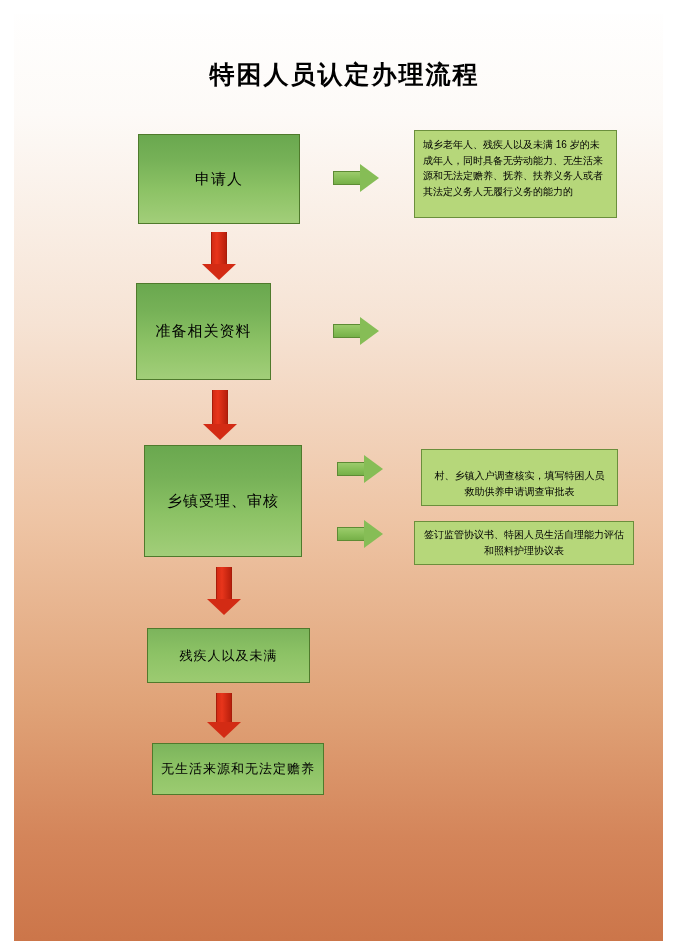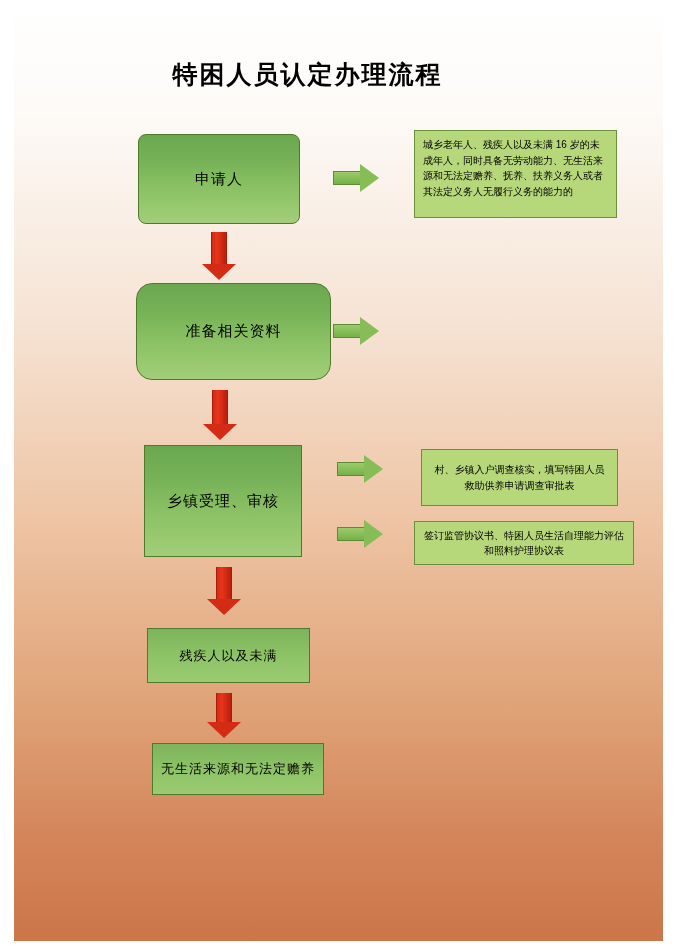--- a/index.html
+++ b/index.html
@@ -46,20 +46,21 @@
     position: absolute;
     left: 0;
     top: 58px;
     width: 615px;
     text-align: center;
     font-family: "Liberation Serif", serif;
     font-weight: bold;
     font-size: 25px;
     letter-spacing: 2px;
     color: #000000;
+    padding-left: 37px;
   }
 
   .node {
     position: absolute;
     box-sizing: border-box;
     border: 1px solid #4f7a2c;
     display: flex;
     align-items: center;
     justify-content: center;
     text-align: center;
@@ -84,21 +85,21 @@
     background: #b6d77a;
     color: #000000;
     font-family: "Liberation Sans", sans-serif;
     font-size: 10px;
     line-height: 1.55;
     padding: 6px 8px;
   }
   .note.center {
     text-align: center;
     display: flex;
-    align-items: center;
+    align-items: flex-end;
     justify-content: center;
   }
 
   
   .arrow-down {
     position: absolute;
     width: 34px;
   }
   .arrow-down .shaft {
     position: absolute;
@@ -150,39 +151,39 @@
 </style>
 </head>
 <body>
 
 <div id="page">
   <div class="side-mask-l"></div>
   <div class="side-mask-r"></div>
 
   <div class="title">特困人员认定办理流程</div>
 
-  <div class="node node-main" style="left:138px; top:134px; width:162px; height:90px;border-radius:8px;">
+  <div class="node node-main" style="left:138px; top:134px; width:162px; height:90px;">
     <span>申请人</span>
   </div>
 
   <div class="arrow-right" style="left:333px; top:164px;">
     <div class="r-shaft"></div>
     <div class="r-head"></div>
   </div>
 
   <div class="note" style="left:414px; top:130px; width:203px; height:88px;">
     <span>城乡老年人、残疾人以及未满 16 岁的未成年人，同时具备无劳动能力、无生活来源和无法定赡养、抚养、扶养义务人或者其法定义务人无履行义务的能力的</span>
   </div>
 
   <div class="arrow-down" style="left:202px; top:232px; height:48px;">
     <div class="shaft" style="height:32px;"></div>
     <div class="head" style="top:32px;"></div>
   </div>
 
-  <div class="node node-main" style="left:136px; top:283px; width:195px; height:97px;border-radius:16px;">
+  <div class="node node-main" style="left:136px; top:283px; width:135px; height:97px;">
     <span>准备相关资料</span>
   </div>
 
   <div class="arrow-right" style="left:333px; top:317px;">
     <div class="r-shaft"></div>
     <div class="r-head"></div>
   </div>
 
 
   <div class="arrow-down" style="left:203px; top:390px; height:50px;">

